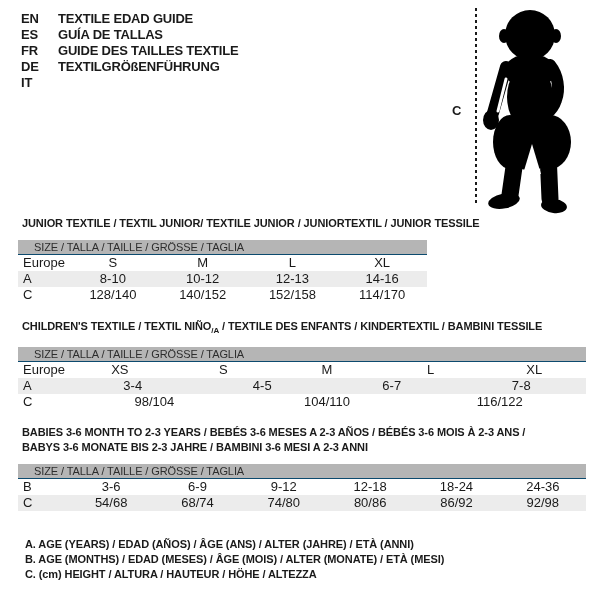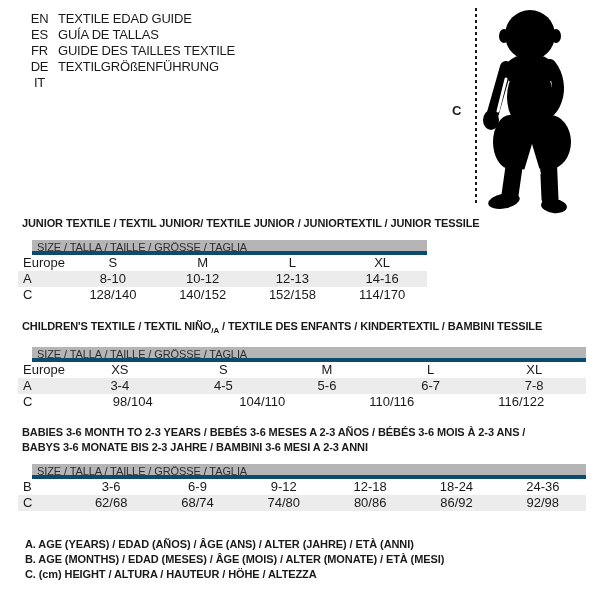--- a/index.html
+++ b/index.html
@@ -4,21 +4,21 @@
 <style>
   html,body { margin:0; padding:0; }
   body {
     width:600px; height:600px; position:relative; overflow:hidden;
     background:#ffffff; color:#1a1a1a;
     font-family:"Liberation Sans", sans-serif;
   }
 
   
   #header-block { position:absolute; left:21px; top:11px; }
-  .lang-row { display:flex; height:16px; line-height:16px; font-size:13px; font-weight:normal; letter-spacing:-0.2px;text-align:center; }
+  .lang-row { display:flex; height:16px; line-height:16px; font-size:13px; font-weight:bold; letter-spacing:-0.2px; }
   .lang { width:37px; }
 
   
   #measure-line {
     position:absolute; left:475px; top:8px; width:2px; height:198px;
     background:repeating-linear-gradient(to bottom,#1a1a1a 0 3px,transparent 3px 6px);
   }
   #measure-label { position:absolute; left:452px; top:103px; font-size:13px; font-weight:bold; }
   #silhouette { position:absolute; left:480px; top:5px; }
 
@@ -26,22 +26,22 @@
   .section { position:absolute; }
   #section-junior   { left:18px; top:216px; width:409px; }
   #section-children { left:18px; top:319px; width:568px; }
   #section-babies   { left:18px; top:425px; width:568px; }
   .sec-title { font-size:11px; font-weight:bold; line-height:15px; margin-left:4px; margin-bottom:9px; white-space:nowrap; letter-spacing:-0.1px; }
   .sec-title sub { font-size:8px; }
 
   .size-table { width:100%; }
   .size-bar {
     height:15px; line-height:15px; box-sizing:border-box;
-    background:var(--bar-bg,#b5b5b5); border-bottom:4px solid #0c4a6e;
-    font-size:11px; padding-left:5px; color:#2d2d2d; letter-spacing:-0.1px;margin-left:14px;
+    background:var(--bar-bg,#b5b5b5); border-bottom:1px solid #0c4a6e;
+    font-size:11px; padding-left:16px; color:#2d2d2d; letter-spacing:-0.1px;
   }
   .trow { display:flex; height:16px; line-height:16px; font-size:13px; }
   .trow.shaded { background:var(--shade-bg,#ececec); }
   .tlabel { width:50px; padding-left:5px; box-sizing:border-box; }
   .tcell { flex:1; text-align:center; }
 
   
   #notes { position:absolute; left:25px; top:537px; font-size:11px; font-weight:bold; letter-spacing:-0.1px; }
   .note-line { height:15px; line-height:15px; }
 </style>
@@ -146,29 +146,27 @@
         <span class="tcell">XS</span>
         <span class="tcell">S</span>
         <span class="tcell">M</span>
         <span class="tcell">L</span>
         <span class="tcell">XL</span>
       </div>
       <div class="trow shaded">
         <span class="tlabel">A</span>
         <span class="tcell">3-4</span>
         <span class="tcell">4-5</span>
-        <span class="tcell">5-6</span>
         <span class="tcell">6-7</span>
         <span class="tcell">7-8</span>
       </div>
       <div class="trow">
         <span class="tlabel">C</span>
         <span class="tcell">98/104</span>
         <span class="tcell">104/110</span>
-        <span class="tcell">110/116</span>
         <span class="tcell">116/122</span>
       </div>
     </div>
 </div>
 <div class="section" id="section-babies">
   <div class="sec-title">
       <div class="title-line"><span>BABIES 3-6 MONTH TO 2-3 YEARS / BEBÉS 3-6 MESES A 2-3 AÑOS / BÉBÉS 3-6 MOIS À 2-3 ANS /</span></div>
       <div class="title-line"><span>BABYS 3-6 MONATE BIS 2-3 JAHRE / BAMBINI 3-6 MESI A 2-3 ANNI</span></div>
     </div>
   <div class="size-table">
@@ -177,21 +175,21 @@
         <span class="tlabel">B</span>
         <span class="tcell">3-6</span>
         <span class="tcell">6-9</span>
         <span class="tcell">9-12</span>
         <span class="tcell">12-18</span>
         <span class="tcell">18-24</span>
         <span class="tcell">24-36</span>
       </div>
       <div class="trow shaded">
         <span class="tlabel">C</span>
-        <span class="tcell">62/68</span>
+        <span class="tcell">54/68</span>
         <span class="tcell">68/74</span>
         <span class="tcell">74/80</span>
         <span class="tcell">80/86</span>
         <span class="tcell">86/92</span>
         <span class="tcell">92/98</span>
       </div>
     </div>
 </div>
 
 <div id="notes">

